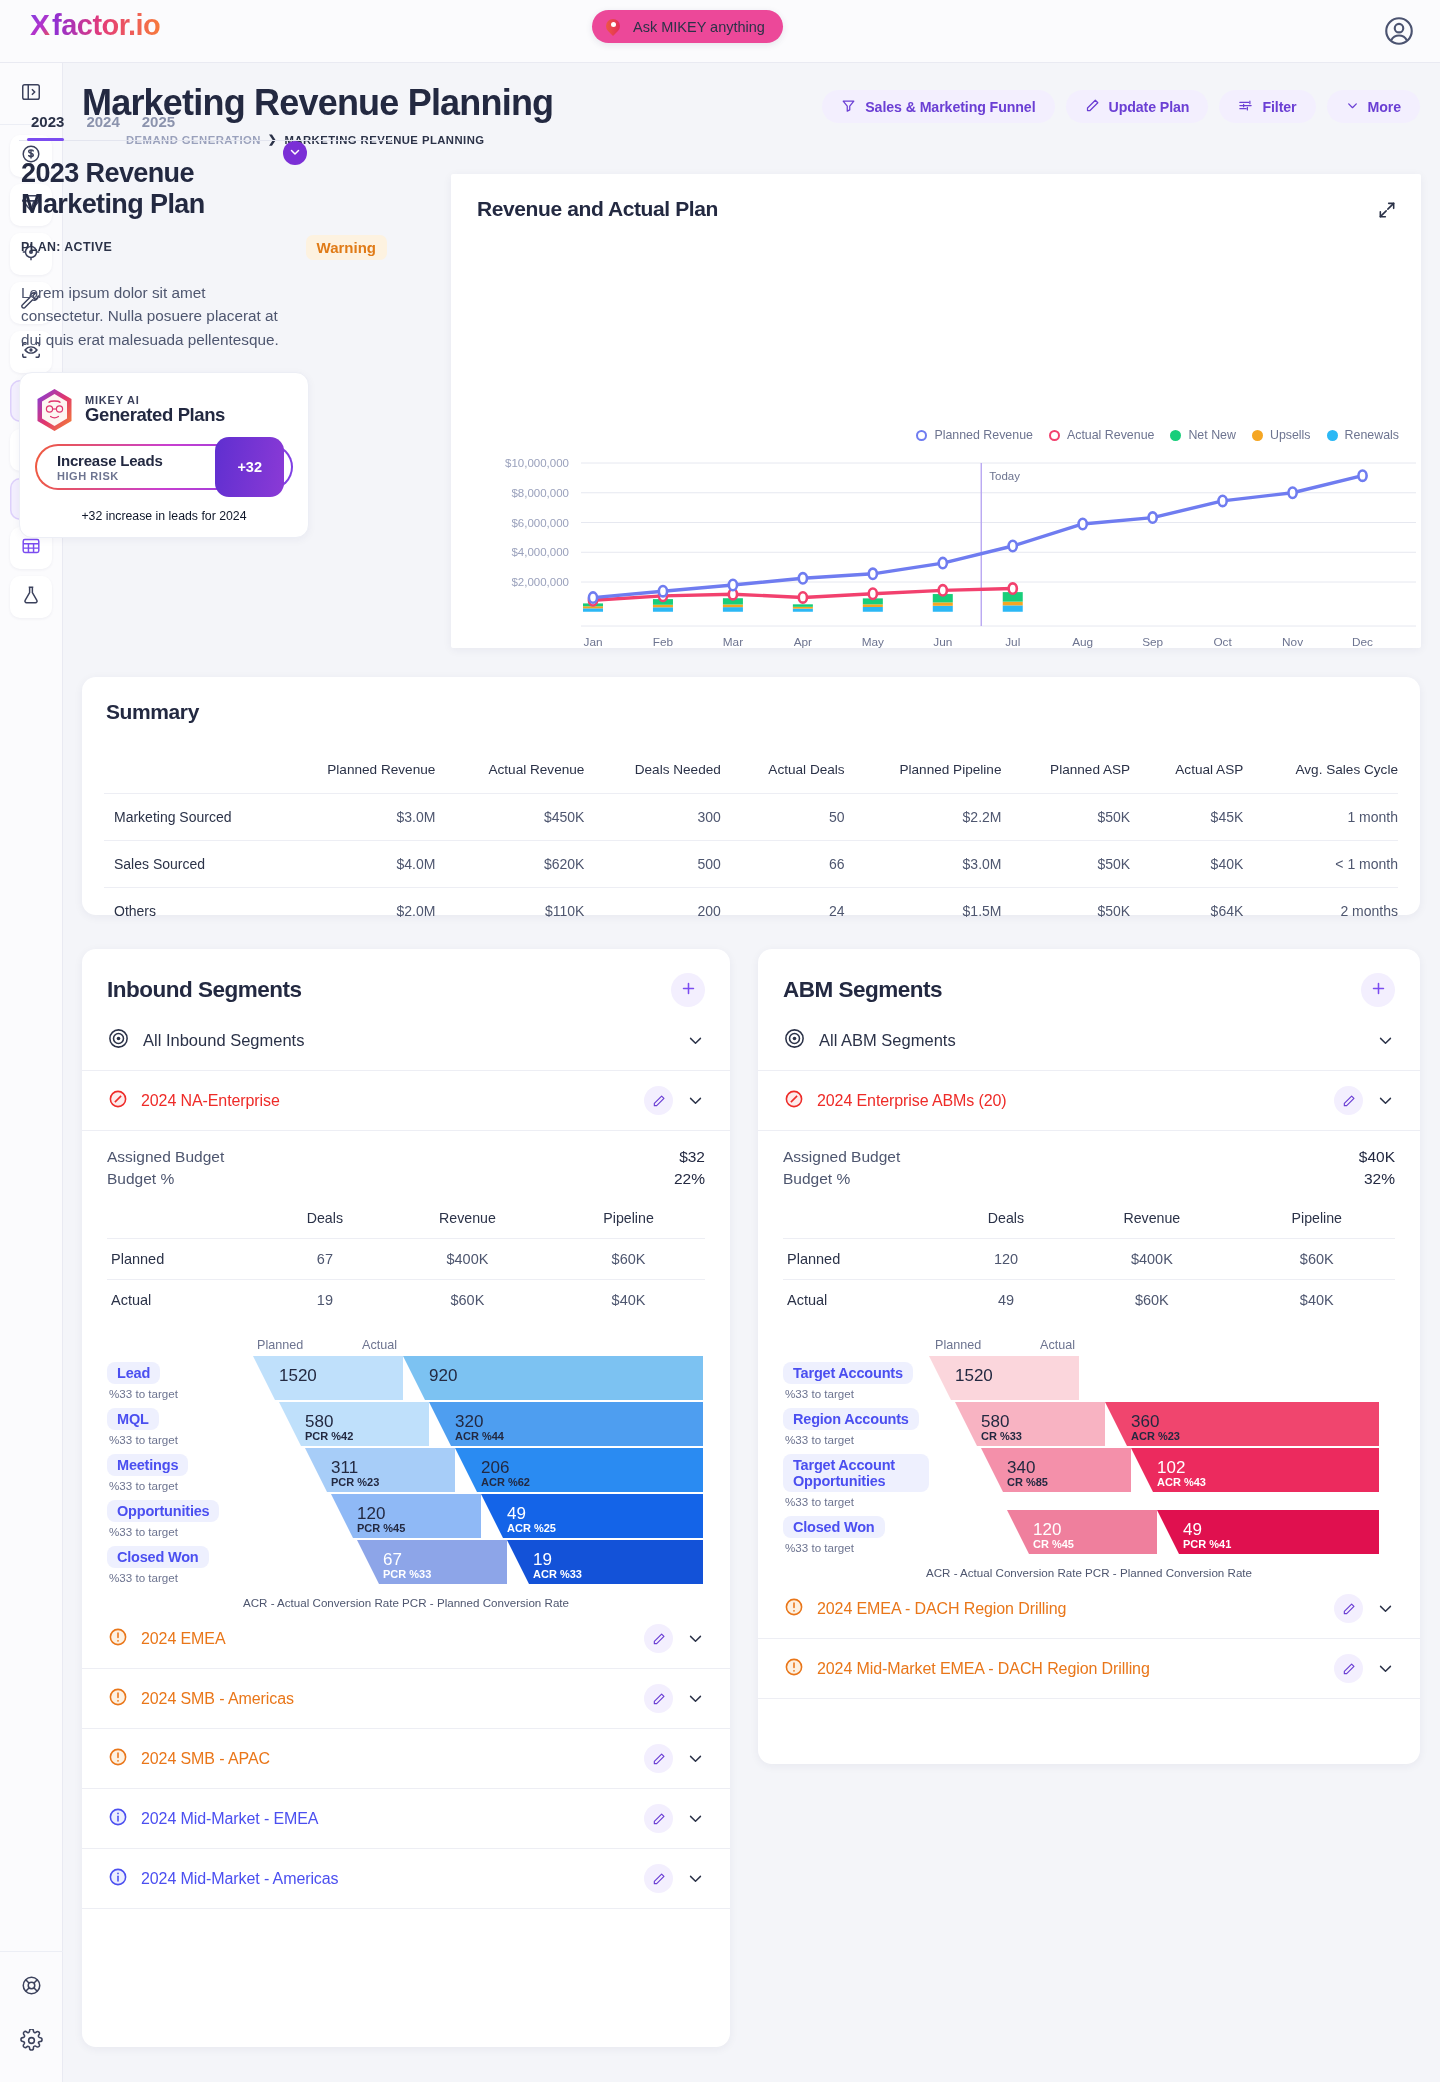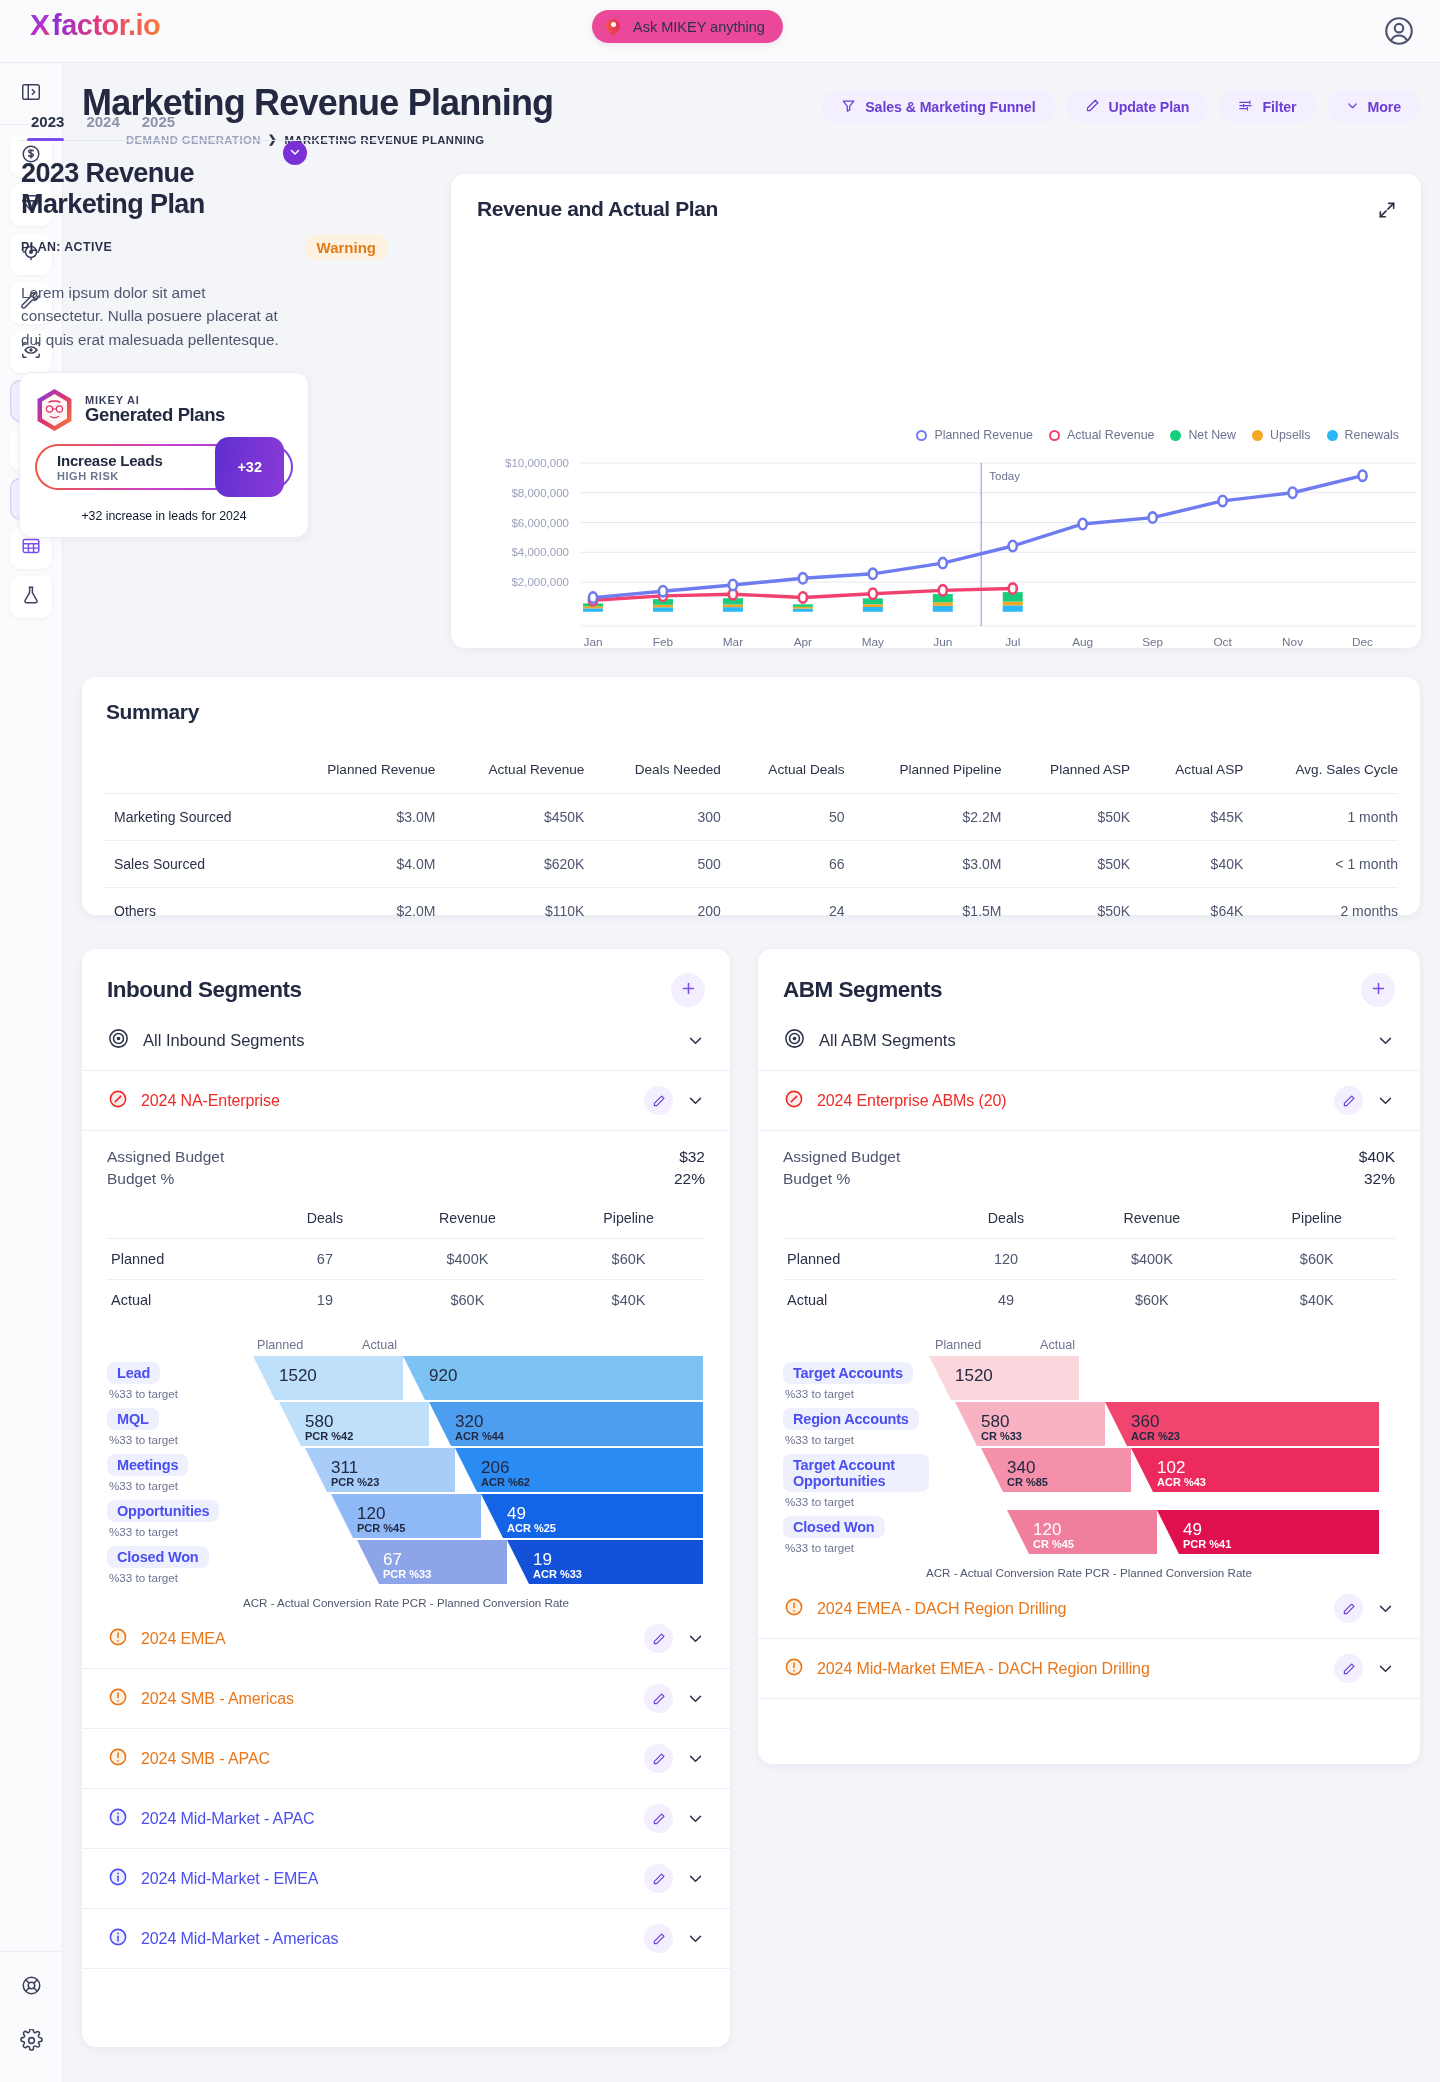--- a/index.html
+++ b/index.html
@@ -112,21 +112,21 @@
     border: 2px solid transparent;
     background-image: linear-gradient(#fff,#fff), linear-gradient(100deg,#f05a3c,#c93fd0,#7b3fe4);
     background-origin: border-box; background-clip: padding-box, border-box; }
   .pill-t { font-size: 15px; font-weight:700; color:#232941; letter-spacing:-0.2px; }
   .pill-s { font-size: 11px; font-weight:700; letter-spacing:0.55px; color:#6d7490; margin-top:1px;}
   .pill-badge { background: linear-gradient(100deg,#5f2fd0,#8b3ad6); color:#fff;
     font-size: 14.5px; font-weight:700; border-radius: 14px; padding: 22px 22px; }
   .mikey-foot { text-align:center; font-size: 12.3px; color:#0f172a; margin-top: 19px; }
 
   .chart-card { position: absolute; left: 451px; top: 174px; width: 970px; height: 474px;
-    background:#fff; border-radius: 14px; box-shadow: 0 2px 10px rgba(40,40,90,0.06); }
+    background:#fff; border-radius: 2px; box-shadow: 0 2px 10px rgba(40,40,90,0.06); }
   .chart-title { position:absolute; left:26px; top: 23px; font-size: 21px; font-weight:700;
     letter-spacing:-0.4px; color:#232941; }
   .expand-ico { position:absolute; right: 24px; top: 26px; width: 20px; height:20px; }
   .legend { position:absolute; right: 22px; top: 258px; display:flex; gap: 16px; align-items:center;
     transform: translateY(-4px); }
   .lg { display:flex; align-items:center; gap:7px; font-size: 12.4px; color:#6d7490; }
   .lg-dot { width: 11px; height: 11px; border-radius:50%; }
   .lg-dot.ring { background:#fff; }
 
   
@@ -779,38 +779,20 @@
             <path d="M5 9l7 7 7-7"></path>
           </svg>
         </span>
       </div>
       <div class="seg-row blue">
         <span><svg width="22" height="22" viewBox="0 0 24 24" fill="#eceefe" stroke="#4b4ff0" stroke-width="1.7">
             <circle cx="12" cy="12" r="8.3"></circle>
             <path d="M12 11.3v5" stroke-linecap="round"></path>
             <circle cx="12" cy="8.1" r="0.95" fill="#4b4ff0" stroke="none"></circle>
           </svg></span>
-        <span class="seg-row-label">2024 Mid-Market - APAC</span>
-        <span class="edit-btn">
-          <svg width="14" height="14" viewBox="0 0 24 24" fill="none" stroke="#6b3fd4" stroke-width="2" stroke-linejoin="round">
-            <path d="M16.5 3.5l4 4L8 20H4v-4L16.5 3.5z"></path>
-          </svg>
-        </span>
-        <span class="chev">
-          <svg width="17" height="17" viewBox="0 0 24 24" fill="none" stroke="#2b3248" stroke-width="2" stroke-linecap="round" stroke-linejoin="round">
-            <path d="M5 9l7 7 7-7"></path>
-          </svg>
-        </span>
-      </div>
-      <div class="seg-row blue">
-        <span><svg width="22" height="22" viewBox="0 0 24 24" fill="#eceefe" stroke="#4b4ff0" stroke-width="1.7">
-            <circle cx="12" cy="12" r="8.3"></circle>
-            <path d="M12 11.3v5" stroke-linecap="round"></path>
-            <circle cx="12" cy="8.1" r="0.95" fill="#4b4ff0" stroke="none"></circle>
-          </svg></span>
         <span class="seg-row-label">2024 Mid-Market - EMEA</span>
         <span class="edit-btn">
           <svg width="14" height="14" viewBox="0 0 24 24" fill="none" stroke="#6b3fd4" stroke-width="2" stroke-linejoin="round">
             <path d="M16.5 3.5l4 4L8 20H4v-4L16.5 3.5z"></path>
           </svg>
         </span>
         <span class="chev">
           <svg width="17" height="17" viewBox="0 0 24 24" fill="none" stroke="#2b3248" stroke-width="2" stroke-linecap="round" stroke-linejoin="round">
             <path d="M5 9l7 7 7-7"></path>
           </svg>

